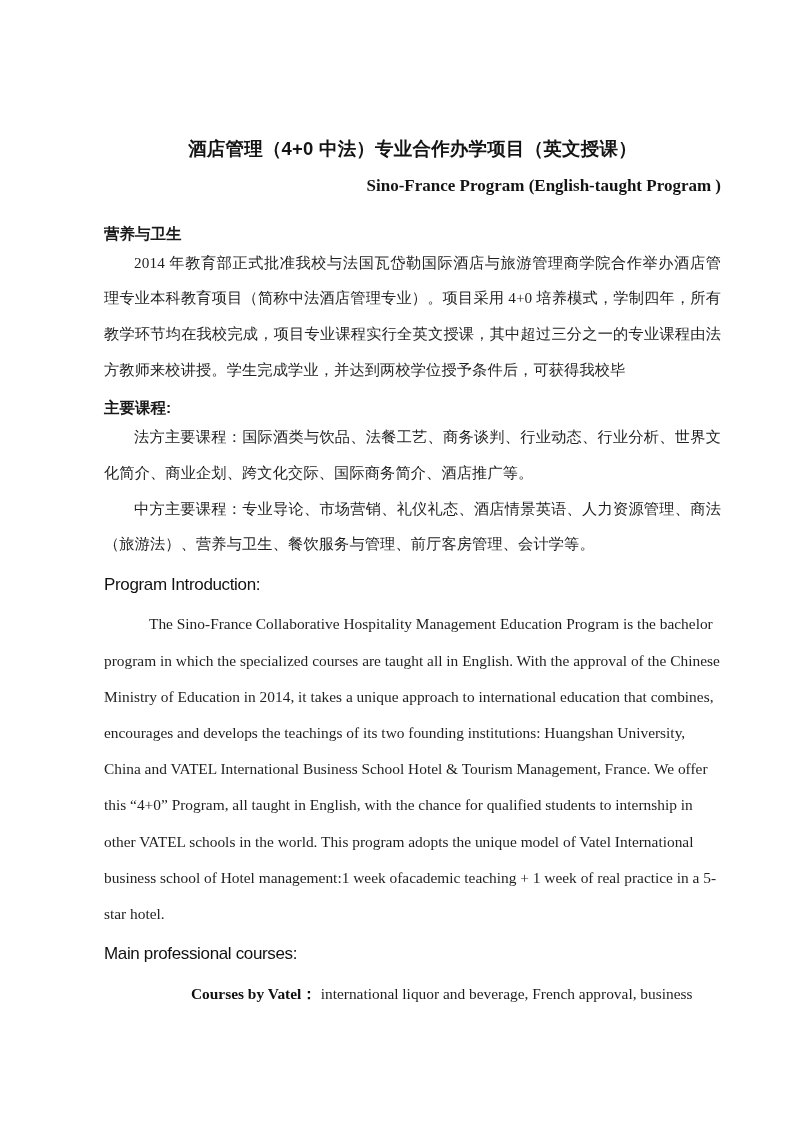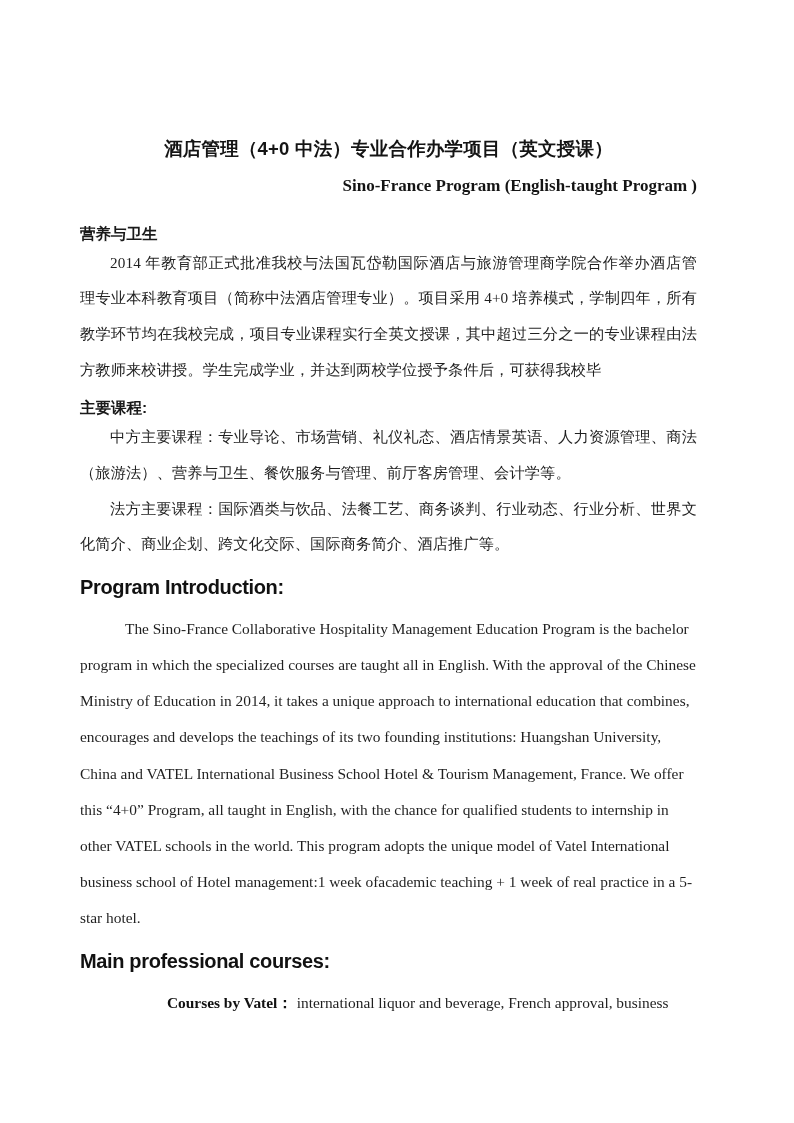--- a/index.html
+++ b/index.html
@@ -13,21 +13,21 @@
     width: 794px;
     height: 1123px;
     background: #ffffff;
     overflow: hidden;
     font-family: "Liberation Serif", "DejaVu Serif", serif;
     color: #1a1a1a;
     -webkit-font-smoothing: antialiased;
   }
   .content {
     position: absolute;
-    left: 80px;
+    left: 104px;
     top: 0;
     width: 617px;
   }
 
   
   .title-cn {
     margin: 0;
     padding-top: 136px;
     text-align: center;
     font-family: "Liberation Sans", "DejaVu Sans", sans-serif;
@@ -57,22 +57,22 @@
     color: #1a1a1a;
     line-height: 1.5;
   }
   .h-cn.sec1 { padding-top: 24px; }
   .h-cn.sec2 { padding-top: 9px; }
 
   
   .h-en {
     margin: 0;
     font-family: "Liberation Sans", "DejaVu Sans", sans-serif;
-    font-size: 20px;
-    font-weight: 700;
+    font-size: 17px;
+    font-weight: 400;
     letter-spacing: -0.35px;
     color: #111111;
     line-height: 1.5;
   }
   .h-en.pi  { padding-top: 10px; }
   .h-en.mpc { padding-top: 9px; }
 
   
   .p-cn {
     margin: 0;
@@ -133,23 +133,23 @@
     <h2 class="title-en">Sino-France Program (English-taught Program )</h2>
 
     <h3 class="h-cn sec1">营养与卫生</h3>
 
     <p class="p-cn">
       <span>2014 年教育部正式批准我校与法国瓦岱勒国际酒店与旅游管理商学院合作举办酒店管理专业本科教育项目（简称中法酒店管理专业）。项目采用 4+0 培养模式，学制四年，所有教学环节均在我校完成，项目专业课程实行全英文授课，其中超过三分之一的专业课程由法方教师来校讲授。学生完成学业，并达到两校学位授予条件后，可获得我校毕</span>
     </p>
 
     <h3 class="h-cn sec2">主要课程:</h3>
 
+    <p class="p-cn">法方主要课程：国际酒类与饮品、法餐工艺、商务谈判、行业动态、行业分析、世界文化简介、商业企划、跨文化交际、国际商务简介、酒店推广等。</p>
+
     <p class="p-cn">中方主要课程：专业导论、市场营销、礼仪礼态、酒店情景英语、人力资源管理、商法（旅游法）、营养与卫生、餐饮服务与管理、前厅客房管理、会计学等。</p>
-
-    <p class="p-cn">法方主要课程：国际酒类与饮品、法餐工艺、商务谈判、行业动态、行业分析、世界文化简介、商业企划、跨文化交际、国际商务简介、酒店推广等。</p>
 
     <h3 class="h-en pi">Program Introduction:</h3>
 
     <p class="p-en">The Sino-France Collaborative Hospitality Management Education Program is the bachelor program in which the specialized courses are taught all in English. With the approval of the Chinese Ministry of Education in 2014, it takes a unique approach to international education that combines, encourages and develops the teachings of its two founding institutions: Huangshan University, China and VATEL International Business School Hotel &amp; Tourism Management, France. We offer this “4+0” Program, all taught in English, with the chance for qualified students to internship in other VATEL schools in the world. This program adopts the unique model of Vatel International business school of Hotel management:1 week ofacademic teaching + 1 week of real practice in a 5-star hotel.</p>
 
     <h3 class="h-en mpc">Main professional courses:</h3>
 
     <p class="p-course">
       <span class="lead colon-gap">Courses by Vatel：</span><span>international liquor and beverage, French approval, business</span>
     </p>

